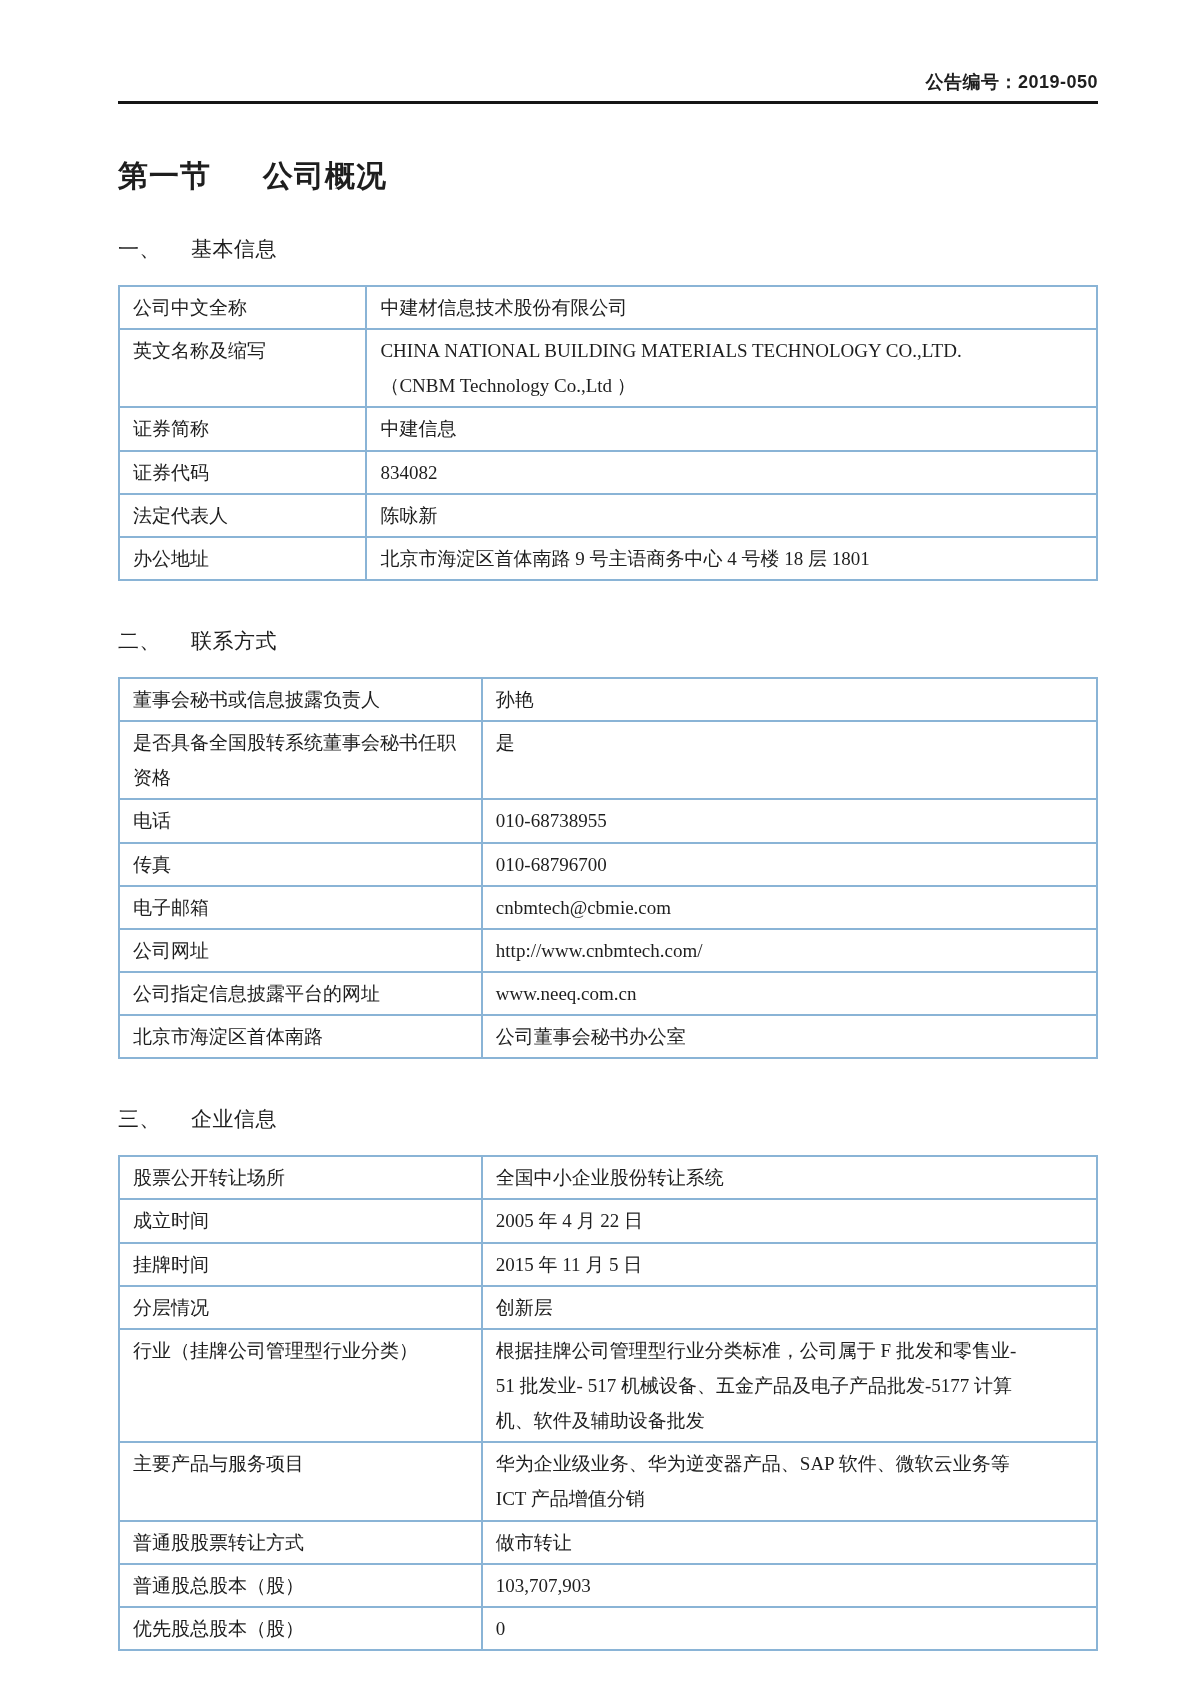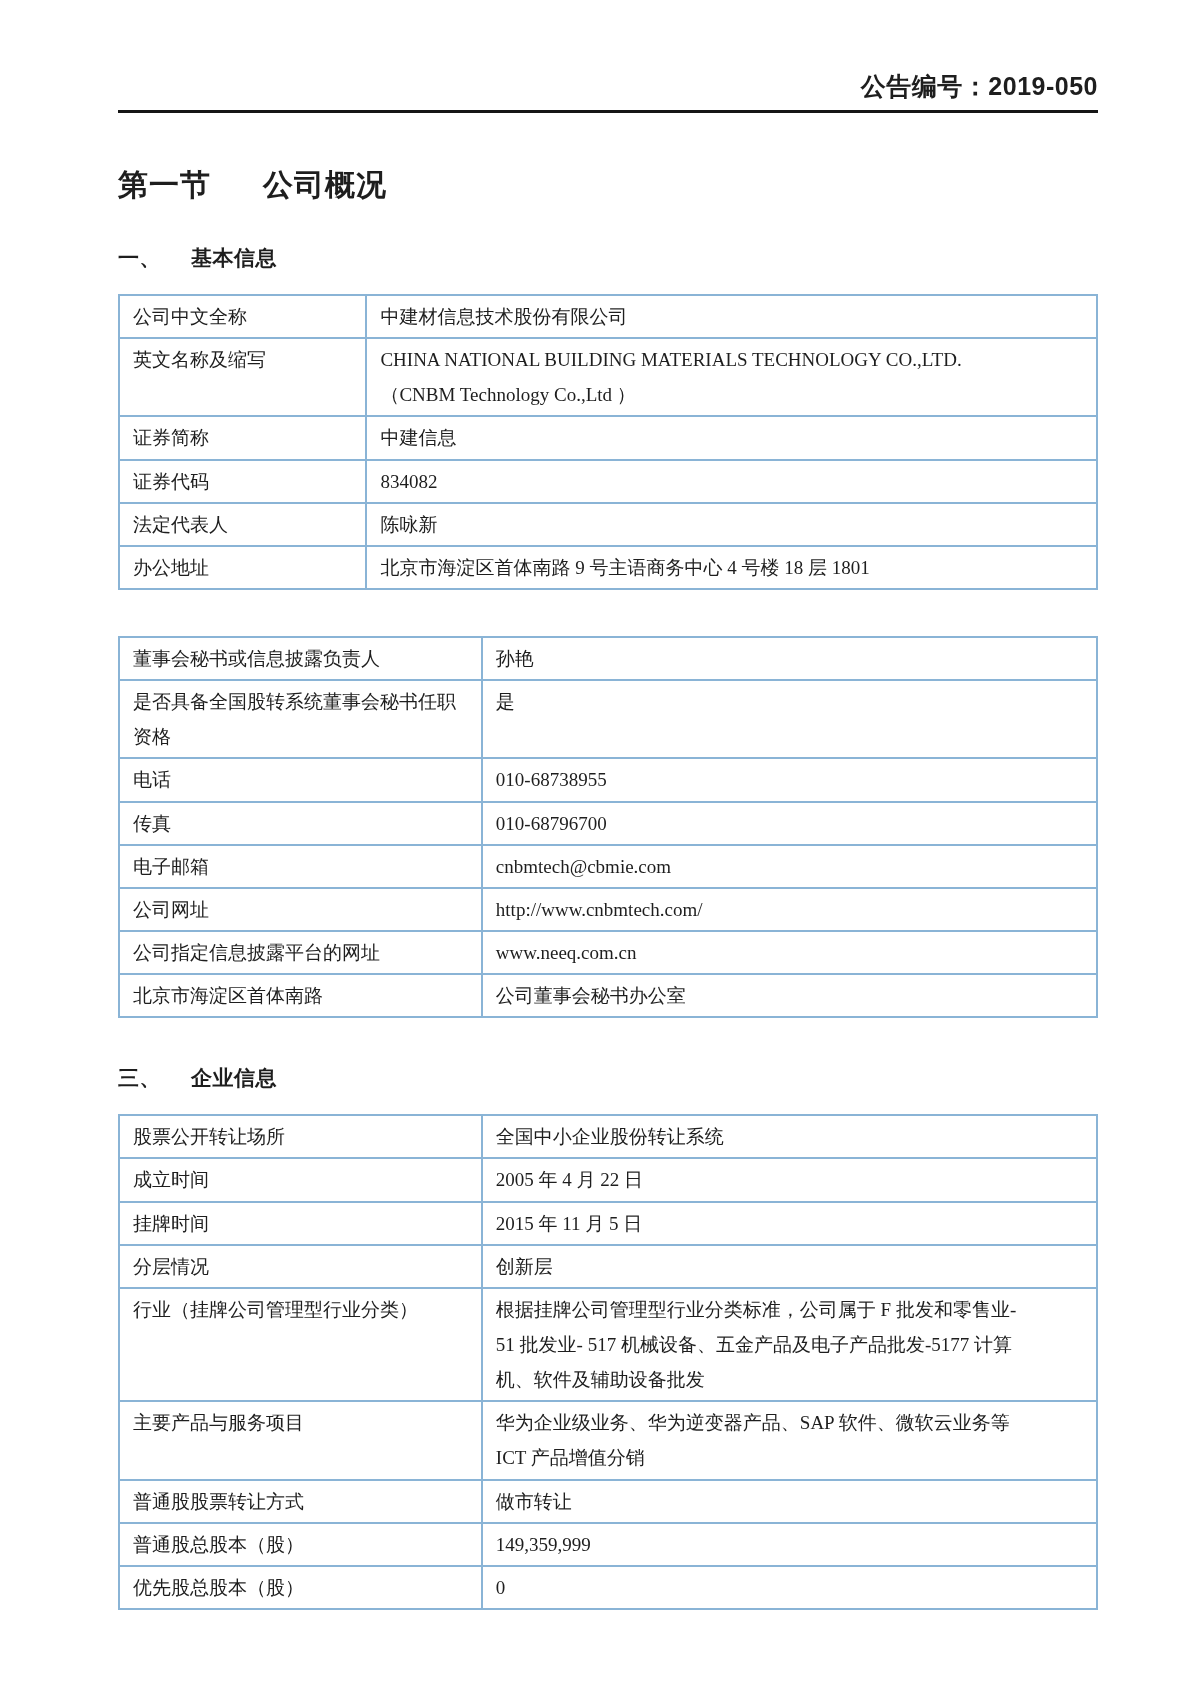--- a/index.html
+++ b/index.html
@@ -19,21 +19,21 @@
   .content{
     margin-left:118px;
     width:980px;
   }
   
   .doc-header{padding-top:70px;}
   .announcement{
     text-align:right;
     font-family:"Liberation Sans","DejaVu Sans",sans-serif;
     font-weight:700;
-    font-size:25px;
+    font-size:18px;
     letter-spacing:.5px;
   }
   .header-rule{
     margin-top:7px;
     height:3px;
     background:#161616;
   }
   
   .page-title{
     margin:52px 0 38px 0;
@@ -41,21 +41,21 @@
     font-weight:700;
     font-size:30px;
     letter-spacing:1px;
   }
   .title-gap{display:inline-block;width:52px;}
   
   section{margin-top:46px;}
   #sections section:first-child{margin-top:0;}
   .section-heading{
     font-family:"Liberation Sans","DejaVu Sans",sans-serif;
-    font-weight:700;
+    font-weight:400;
     font-size:21px;
     margin:0 0 22px 0;
     letter-spacing:.5px;
   }
   .section-heading .idx{display:inline-block;margin-right:30px;}
   
   table.info-table{
     width:100%;
     border-collapse:collapse;
     table-layout:fixed;
@@ -128,20 +128,23 @@
 
   <tr>
     <td class="cell-label">办公地址</td>
     <td class="cell-value">北京市海淀区首体南路 9 号主语商务中心 4 号楼 18 层 1801</td>
   </tr>
 </tbody>
     </table>
   </section>
 
   <section>
+    <h2 class="section-heading">
+      <span class="idx">二、</span><span>联系方式</span>
+    </h2>
     <table class="info-table">
       <colgroup>
             <col class="label-col">
             <col class="value-col">
           </colgroup>
       <tbody>
   <tr>
     <td class="cell-label">董事会秘书或信息披露负责人</td>
     <td class="cell-value">孙艳</td>
   </tr>
@@ -228,21 +231,21 @@
 ICT 产品增值分销</td>
   </tr>
 
   <tr>
     <td class="cell-label">普通股股票转让方式</td>
     <td class="cell-value">做市转让</td>
   </tr>
 
   <tr>
     <td class="cell-label">普通股总股本（股）</td>
-    <td class="cell-value">149,359,999</td>
+    <td class="cell-value">103,707,903</td>
   </tr>
 
   <tr>
     <td class="cell-label">优先股总股本（股）</td>
     <td class="cell-value">0</td>
   </tr>
 
 </tbody>
     </table>
   </section>

